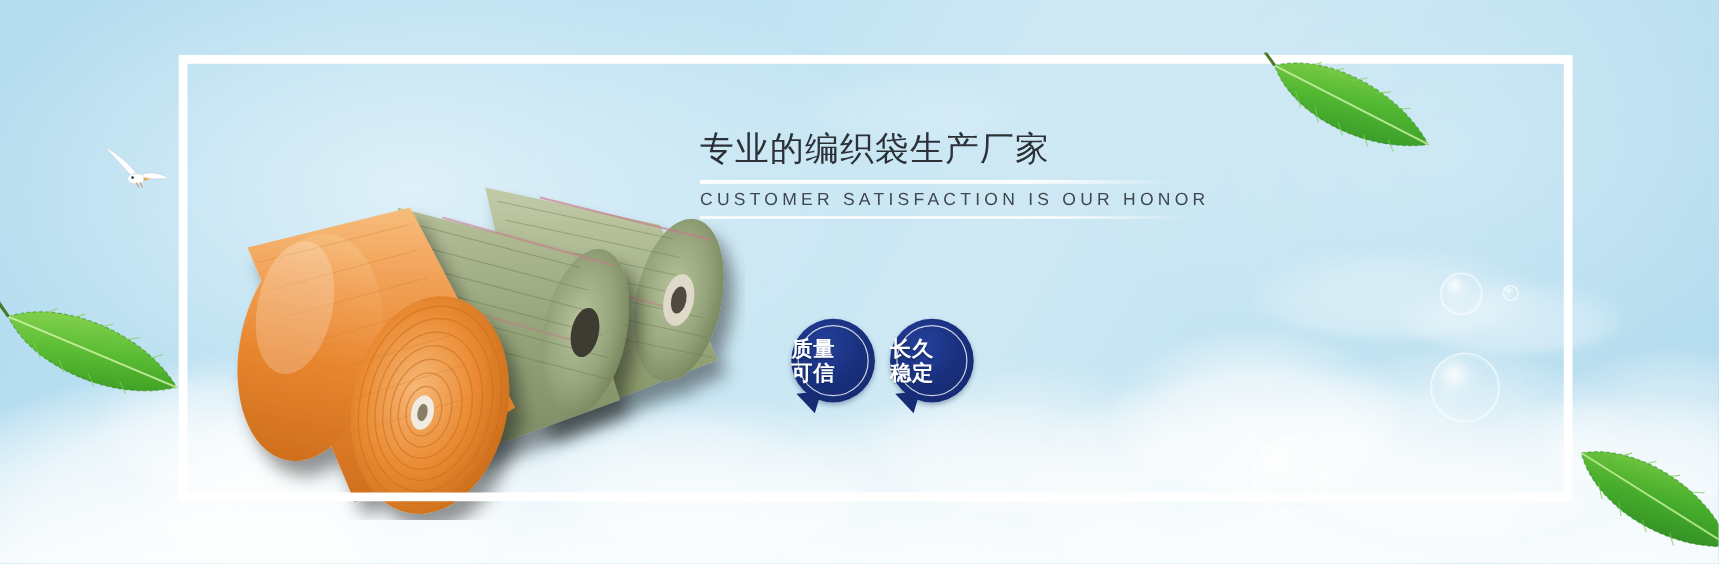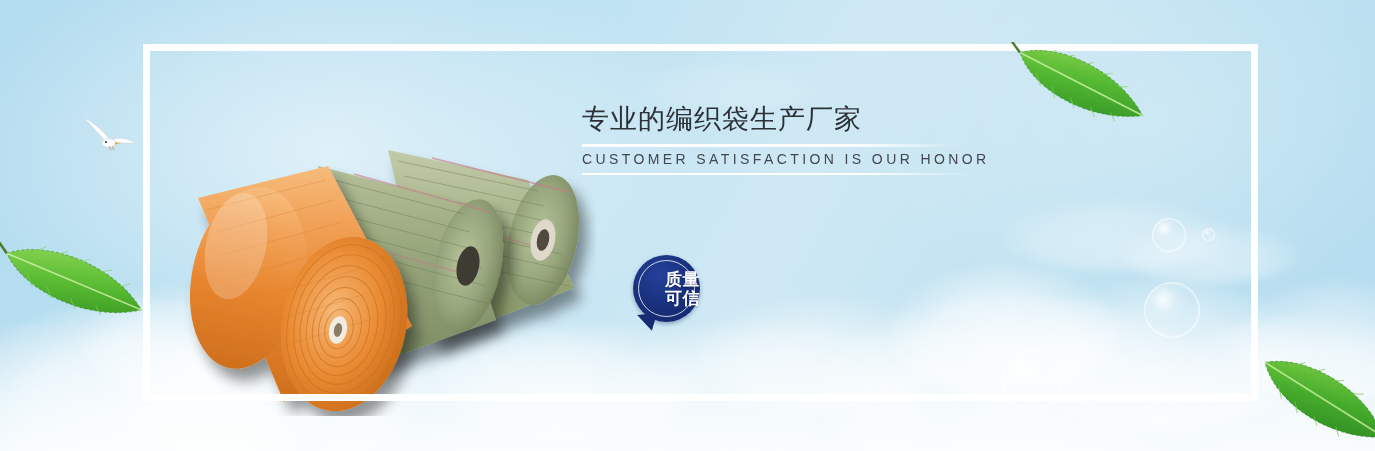--- a/index.html
+++ b/index.html
@@ -67,21 +67,21 @@
       radial-gradient(circle at 34% 30%, rgba(255,255,255,.85) 0%, rgba(255,255,255,.18) 26%, rgba(255,255,255,0) 52%),
       radial-gradient(circle at 50% 50%, rgba(255,255,255,0) 62%, rgba(255,255,255,.55) 84%, rgba(255,255,255,.15) 100%);
     border:1px solid rgba(255,255,255,.62);
     pointer-events:none;
   }
 
   
   .rolls { position:absolute; left:176px; top:128px; width:420px; height:288px; }
 
   
-  .textblock { position:absolute; left:582px; top:104px; width:600px; }
+  .textblock { position:absolute; left:560px; top:104px; width:600px; }
 
   .headline-cn {
     font-family:"Liberation Sans", sans-serif;
     font-size:27px;
     font-weight:400;
     color:#2c3138;
     letter-spacing:1px;
     line-height:1.15;
     white-space:nowrap;
   }
@@ -170,21 +170,21 @@
     left:5px; bottom:-9px;
     width:0; height:0;
     border-left:13px solid transparent;
     border-right:7px solid transparent;
     border-top:17px solid #162c74;
     transform:rotate(-6deg);
   }
   .badge .lbl {
     position:absolute; inset:0;
     display:flex; flex-direction:column;
-    align-items:flex-end; justify-content:center;
+    align-items:flex-start; justify-content:center;
     color:#ffffff;
     font-family:"Liberation Sans", sans-serif;
     font-size:17px;
     font-weight:700;
     line-height:19px;
     letter-spacing:.5px;
     z-index:3;
     text-shadow:0 1px 1px rgba(0,0,0,.25);
   }
 </style>
@@ -441,15 +441,24 @@
   <div class="badges">
     <div class="badge">
       <div class="bub"></div>
       <div class="tail"></div>
       <div class="ring"></div>
       <div class="lbl">
         <span>质量</span>
         <span>可信</span>
       </div>
     </div>
+    <div class="badge">
+      <div class="bub"></div>
+      <div class="tail"></div>
+      <div class="ring"></div>
+      <div class="lbl">
+        <span>长久</span>
+        <span>稳定</span>
+      </div>
+    </div>
   </div>
 
 </div>
 
 </body></html>

